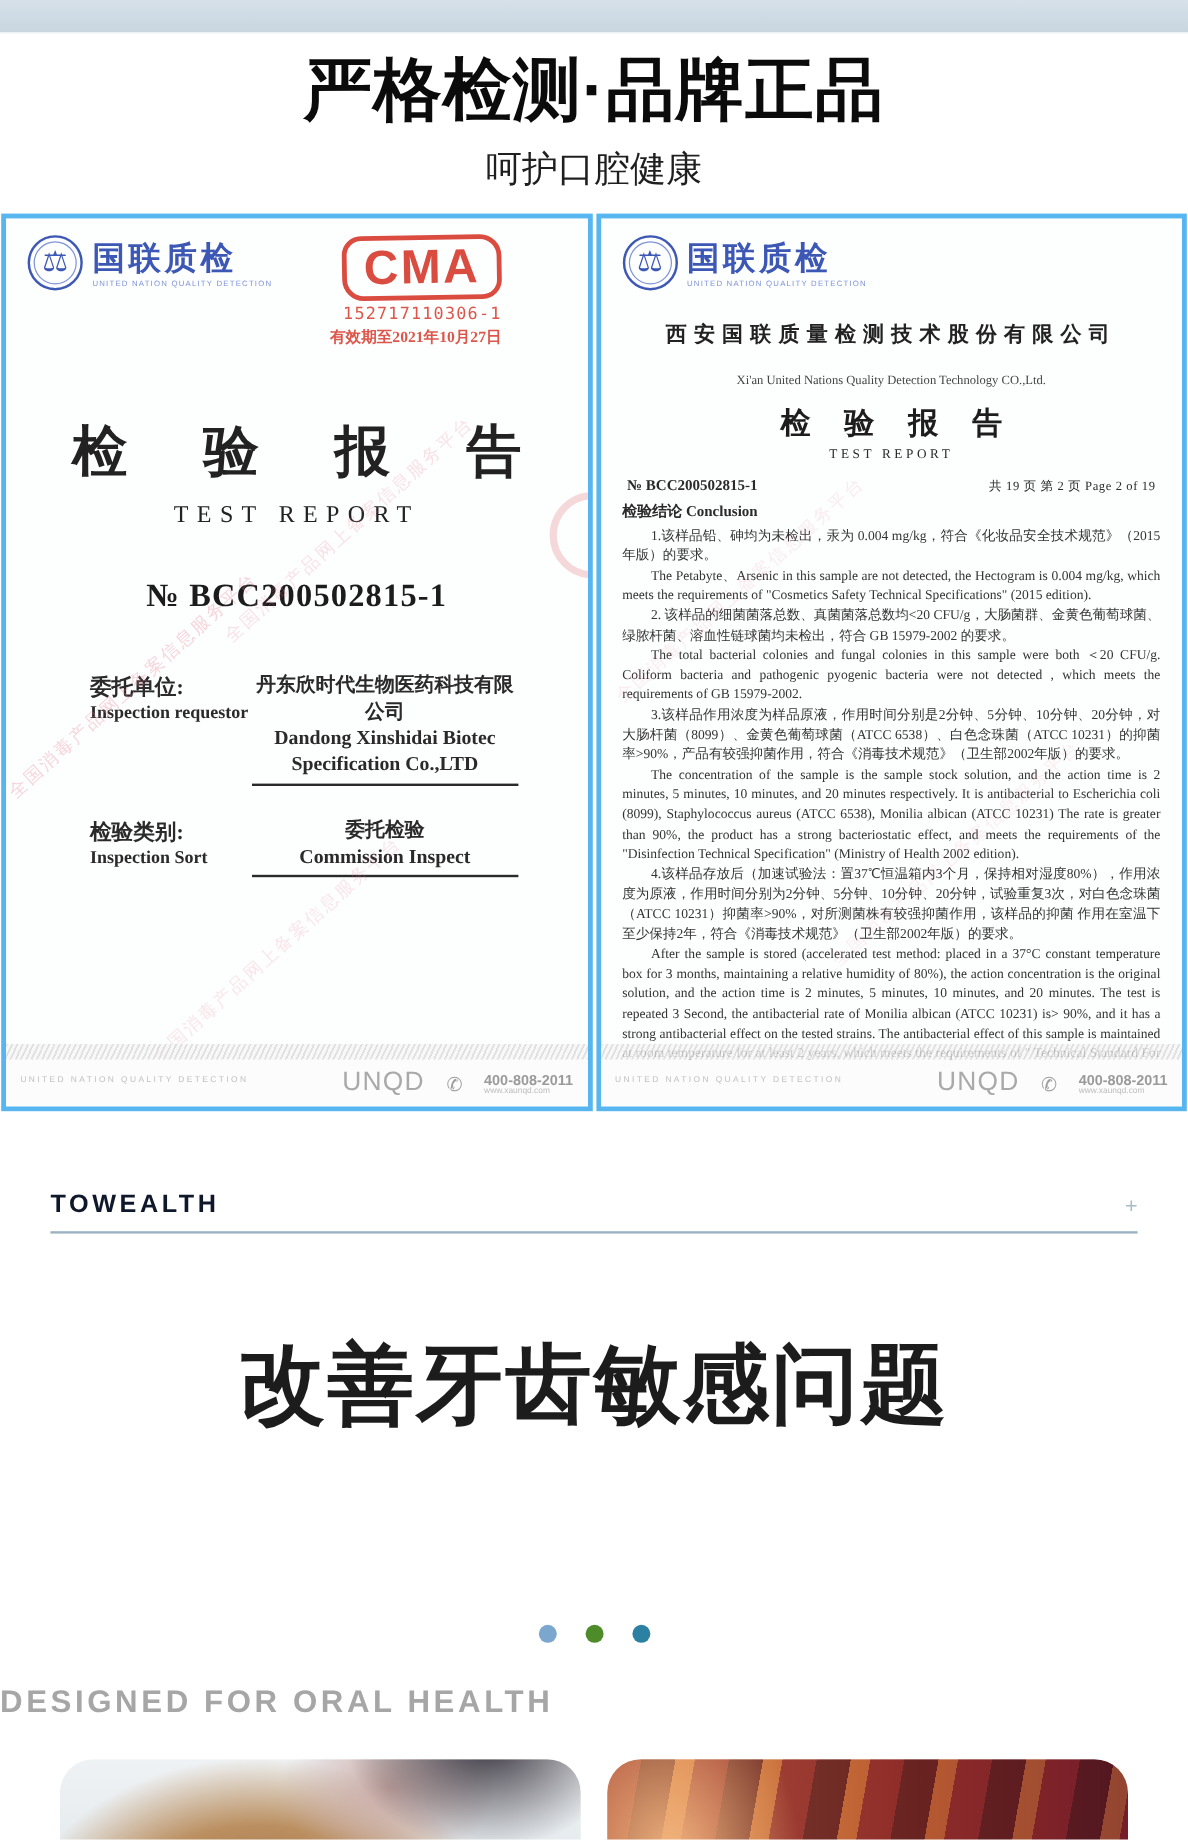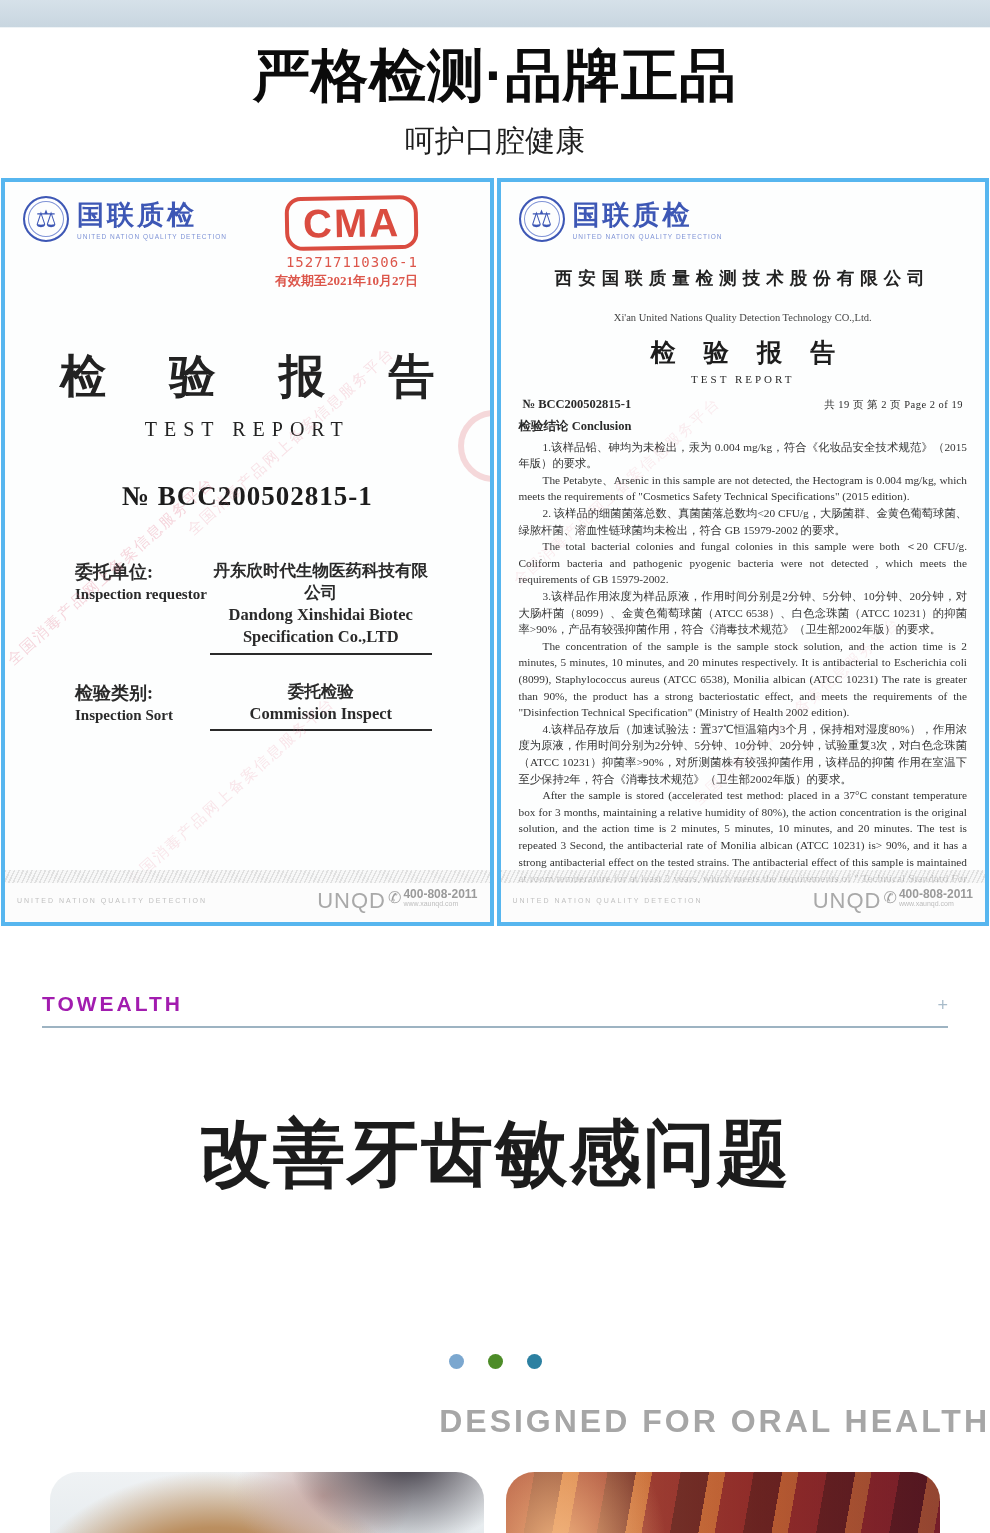--- a/index.html
+++ b/index.html
@@ -45,21 +45,21 @@
   .field-label { width:135px; flex:none; }
   .flabel-cn { font-size:18px; font-weight:700; }
   .flabel-en { font-size:15px; font-weight:700; margin-top:2px; }
   .field-value { flex:1; text-align:center; border-bottom:2px solid #2a2a2a; padding-bottom:4px; }
   .fval-line { font-size:16.5px; font-weight:700; line-height:1.35; }
 
   .cert-footer { position:absolute; left:0; right:0; bottom:0; }
   .hatch { height:13px; background:repeating-linear-gradient(115deg,#d9d9d9 0 1.5px,#f6f6f6 1.5px 4px); opacity:.8; }
   .foot-row { display:flex; align-items:center; justify-content:space-between; padding:5px 12px 8px; background:#fcfcfc; }
   .foot-left { font-size:7px; letter-spacing:2px; color:#c0c0c0; font-family:"Liberation Sans",sans-serif; }
-  .foot-right { display:flex; align-items:flex-start; gap:2px; }
+  .foot-right { display:flex; align-items:flex-end; gap:18px; }
   .unqd { font-size:22px; color:#a9a9a9; letter-spacing:1px; font-family:"Liberation Sans",sans-serif; }
   .phone-ic { font-size:16px; color:#9f9f9f; }
   .foot-ph { display:flex; flex-direction:column; line-height:1.05; }
   .foot-phone { font-size:12px; font-weight:700; color:#9a9a9a; font-family:"Liberation Sans",sans-serif; }
   .foot-web { font-size:7px; color:#bdbdbd; font-family:"Liberation Sans",sans-serif; }
 
   .watermark { position:absolute; color:rgba(231,126,148,.32); font-size:15px; letter-spacing:2px;
                transform:rotate(-42deg); white-space:nowrap; pointer-events:none; }
   .faint-seal { position:absolute; width:72px; height:72px; border:6px solid rgba(219,80,90,.22);
                 border-radius:50%; right:-40px; top:228px; }
@@ -73,30 +73,30 @@
   .rc-no { font-size:12.5px; font-weight:700; }
   .rc-page { font-size:10.5px; letter-spacing:.5px; }
   .rc-conclusion { font-size:12.5px; font-weight:700; margin-top:6px; }
   .rc-body { margin-top:4px; }
   .rc-body p { font-size:11.3px; line-height:16.6px; text-indent:24px; text-align:justify; color:#333; }
   .rc-next { text-align:center; font-size:11.5px; margin-top:4px; text-indent:0; }
 
   
   .brand-strip { margin:66px 42px 0; border-bottom:2px solid #9db3c2; display:flex; align-items:flex-end;
                  justify-content:space-between; padding-bottom:10px; }
-  .brand-name { font-size:21px; letter-spacing:3px; color:#a21caf; font-weight:700; }
+  .brand-name { font-size:21px; letter-spacing:3px; color:#0f172a; font-weight:700; }
   .brand-plus { font-size:18px; color:#a9bcca; }
 
   
   .headline { text-align:center; font-size:72px; font-weight:900; color:#1c1c1c; margin-top:78px; letter-spacing:2px; }
 
   
   .dots { display:flex; justify-content:center; gap:24px; margin-top:152px; }
   .dot { width:15px; height:15px; border-radius:50%; }
-  .tagline { text-align:right; font-size:32px; color:#a6a6a6; letter-spacing:3px; margin-top:34px; font-weight:700; }
+  .tagline { text-align:left; font-size:26px; color:#a6a6a6; letter-spacing:3px; margin-top:34px; font-weight:700; }
 
   
   .photos { display:flex; gap:22px; padding:0 50px; margin-top:32px; }
   .photo { flex:1; height:120px; border-radius:28px; }
   .photo-left {
     background:
       radial-gradient(190px 150px at 82% -15%, #2f2a35 0%, rgba(47,42,53,0) 62%),
       radial-gradient(150px 110px at 63% 20%, #c9a9a4 0%, rgba(201,169,164,0) 60%),
       radial-gradient(280px 210px at 38% 125%, #8a6038 0%, #bb8f60 45%, rgba(187,143,96,0) 72%),
       linear-gradient(#eff2f4,#dfe6ea);

